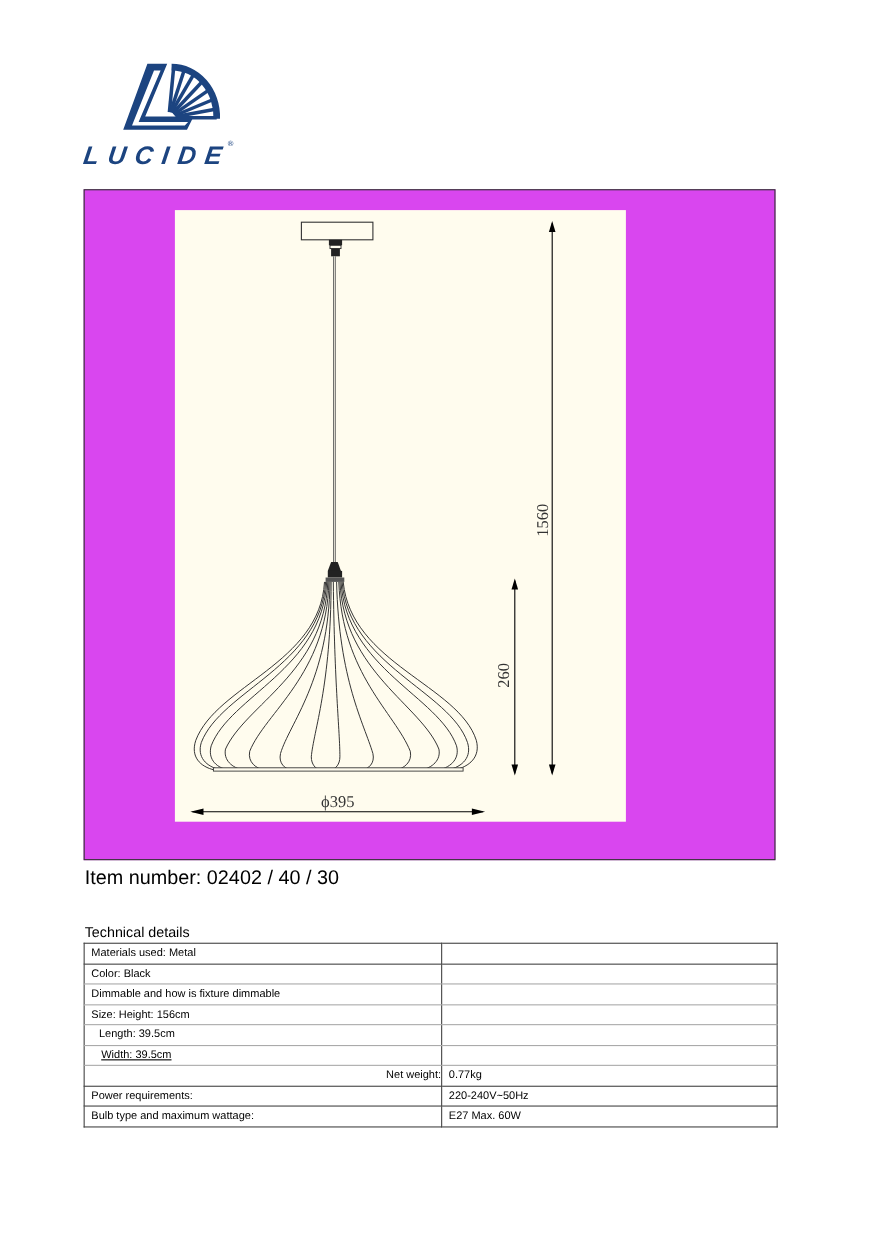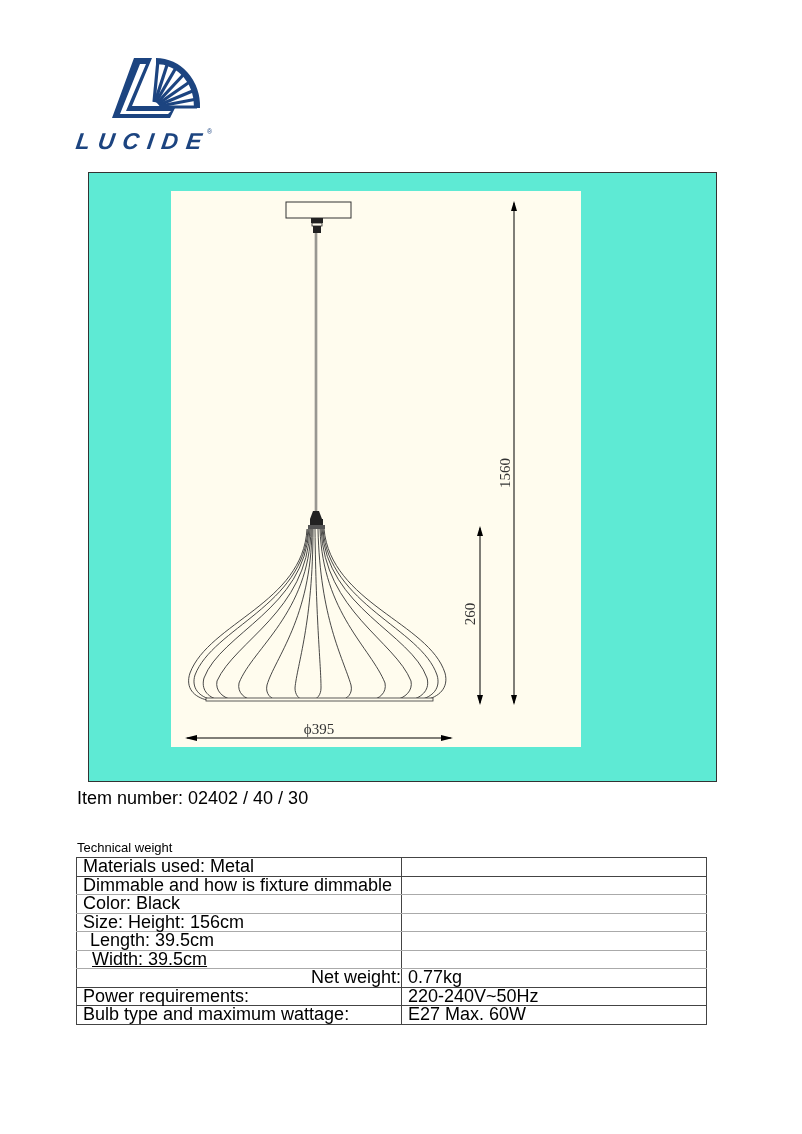--- a/index.html
+++ b/index.html
@@ -6,31 +6,31 @@
   body { width: 802px; height: 1134px; position: relative; overflow: hidden;
          font-family: "Liberation Sans", "DejaVu Sans", sans-serif; color: #000; }
 
   .logo { position: absolute; left: 76px; top: 56px; width: 140px; height: 100px; }
   .logo svg { display: block; }
   .logo-text { position: absolute; left: 0; top: 72px; width: 140px; font-size: 23px;
                font-style: italic; font-weight: bold; letter-spacing: 8px; color: #1c4480;
                font-family: "Liberation Sans", sans-serif; transform: skewX(-8deg); }
   .logo-reg { position: absolute; left: 131px; top: 72px; font-size: 7px; color: #1c4480; }
 
-  .drawing-frame { position: absolute; left: 88px; top: 172px; width: 629px; height: 610px;
-                   border: 1px solid #333; box-sizing: border-box; background: #5eead4; }
+  .drawing-frame { position: absolute; left: 76px; top: 172px; width: 629px; height: 610px;
+                   border: 1px solid #333; box-sizing: border-box; background: #d946ef; }
   .drawing-bg { position: absolute; left: 82px; top: 18px; width: 410px; height: 556px;
                 background: #fffcee; }
   .drawing-svg { position: absolute; left: 0; top: 0; }
 
   .item-number { position: absolute; left: 77px; top: 788px; font-size: 18px; }
   .tech-title { position: absolute; left: 77px; top: 840px; font-size: 13px; }
 
   table.specs { position: absolute; left: 76px; top: 857px; width: 631px;
-                border-collapse: collapse; font-size: 18px; }
+                border-collapse: collapse; font-size: 10px; }
   table.specs td { border: 1px solid #444; height: 17.5px; padding: 0 0 0 6px;
                    line-height: 17px; vertical-align: middle; }
   table.specs td.lbl { width: 309px; }
   table.specs tr.soft td { border-top-color: #aaa; border-bottom-color: #aaa; }
   td.center { text-align: right; }
   td.indent1 { padding-left: 13px !important; }
   td.indent2 { padding-left: 15px !important; text-decoration: underline; }
 </style>
 </head>
 <body>
@@ -104,34 +104,34 @@
 
     <line x1="98" y1="565" x2="362" y2="565" stroke="#000" stroke-width="1"></line>
     <polygon points="96,565 108,562 108,568" fill="#000"></polygon>
     <polygon points="364,565 352,562 352,568" fill="#000"></polygon>
     <text x="230" y="561" font-family="Liberation Serif, DejaVu Serif, serif" font-size="15" fill="#333" text-anchor="middle">ϕ395</text>
   </svg>
 </div>
 
 <div class="item-number">Item number: 02402 / 40 / 30</div>
 
-<div class="tech-title">Technical weight</div>
+<div class="tech-title">Technical details</div>
 
 <table class="specs">
   <tbody>
       <tr>
     <td class="lbl">Materials used:  Metal</td>
     <td></td>
   </tr>
   <tr class="soft">
-    <td class="lbl">Dimmable and how is fixture dimmable</td>
+    <td class="lbl">Color:  Black</td>
     <td></td>
   </tr>
   <tr class="soft">
-    <td class="lbl">Color:  Black</td>
+    <td class="lbl">Dimmable and how is fixture dimmable</td>
     <td></td>
   </tr>
   <tr class="soft">
     <td class="lbl">Size:  Height:  156cm</td>
     <td></td>
   </tr>
   <tr class="soft">
     <td class="lbl indent1">Length:  39.5cm</td>
     <td></td>
   </tr>

